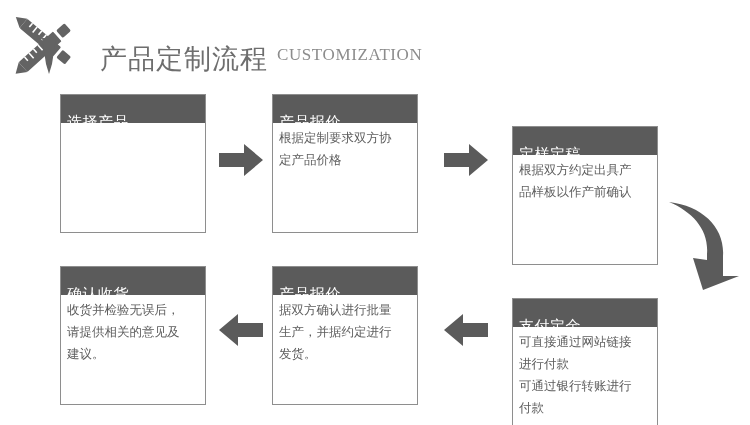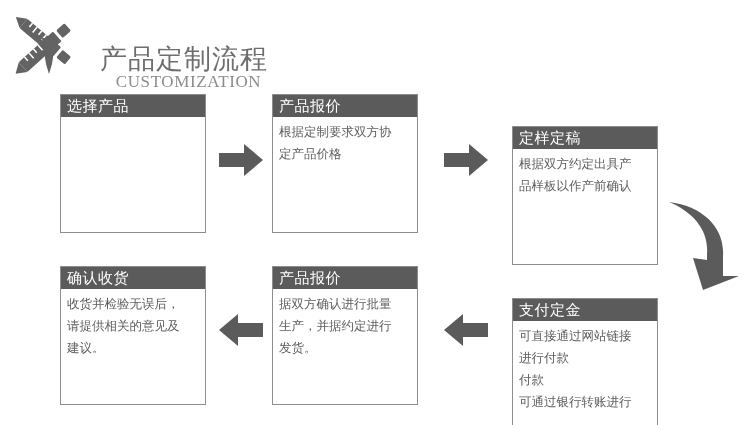--- a/index.html
+++ b/index.html
@@ -28,23 +28,22 @@
     left: 8px;
     top: 8px;
     width: 80px;
     height: 72px;
   }
   .title-wrap {
     position: absolute;
     left: 100px;
     top: 46px;
     display: flex;
-    align-items: center;
+    align-items: flex-start;
     white-space: nowrap;
-    flex-direction: column;
   }
   .title-cn {
     font-size: 27px;
     letter-spacing: 1px;
     color: #6e6e6e;
     line-height: 1;
   }
   .title-en {
     font-size: 17px;
     letter-spacing: 0.6px;
@@ -60,22 +59,22 @@
     width: 146px;
     background: #ffffff;
     border: 1px solid #8e8e8e;
     box-sizing: border-box;
   }
   .box-header {
     background: #5b5b5b;
     color: #ffffff;
     font-size: 15px;
     line-height: 22px;
-    height: 22px;
-    padding: 0 0 0 6px;
+    height: 28px;
+    padding: 16px 0 0 6px;
     letter-spacing: 0.5px;
     box-sizing: border-box;
     overflow: hidden;
   }
   .box-body {
     padding: 4px 6px 6px 6px;
     box-sizing: border-box;
   }
   .box-line {
     font-size: 12.5px;
@@ -192,22 +191,22 @@
     <div class="box-line">生产，并据约定进行</div>
     <div class="box-line">发货。</div>
   </div>
 </div>
 
 <div class="box row2 col3">
   <div class="box-header">支付定金</div>
   <div class="box-body">
     <div class="box-line">可直接通过网站链接</div>
     <div class="box-line">进行付款</div>
+    <div class="box-line">可通过银行转账进行</div>
     <div class="box-line">付款</div>
-    <div class="box-line">可通过银行转账进行</div>
   </div>
 </div>
 
 <div class="arrow arrow-r1">
   <svg viewBox="0 0 44 34" width="44" height="34">
     <path d="M0 10 L25 10 L25 1 L44 17 L25 33 L25 24 L0 24 Z" fill="#5b5b5b"></path>
   </svg>
 </div>
 
 <div class="arrow arrow-r2">

